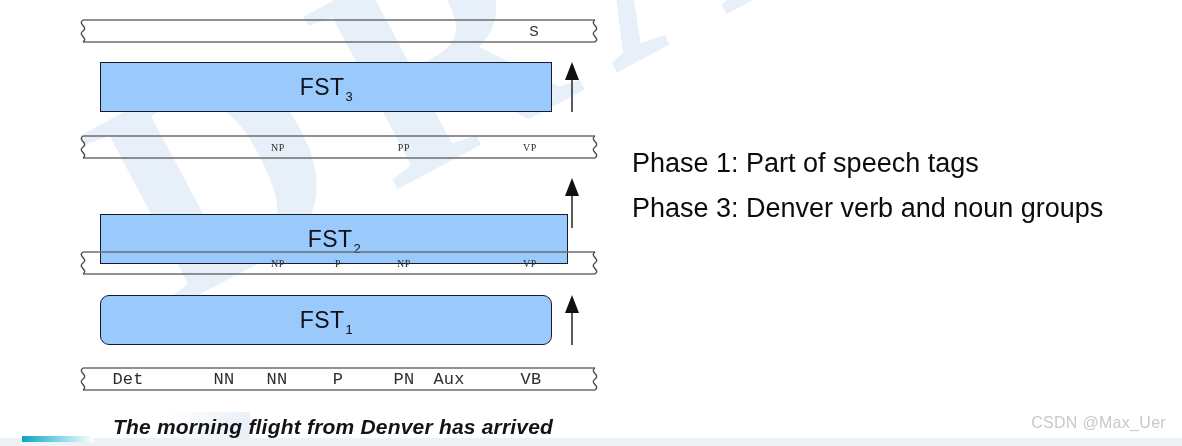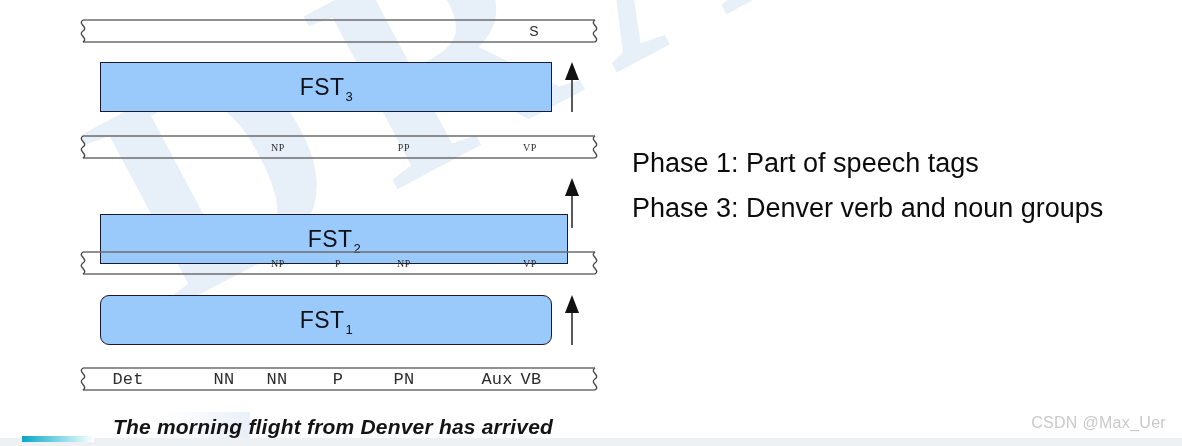--- a/index.html
+++ b/index.html
@@ -271,21 +271,21 @@
         <path d="M8,2 L520,2 M8,24 L520,24" stroke="#6e6e6e" stroke-width="1.4" fill="none"></path>
         <path d="M8,2 C2,6 14,9 8,13 C2,17 14,20 8,24" stroke="#4a4a4a" stroke-width="1.4" fill="none"></path>
         <path d="M520,2 C514,6 526,9 520,13 C514,17 526,20 520,24" stroke="#4a4a4a" stroke-width="1.4" fill="none"></path>
       </svg>
       <div class="tape-labels">
         <span class="tlabel mono" style="left:53px;">Det</span>
         <span class="tlabel mono" style="left:149px;">NN</span>
         <span class="tlabel mono" style="left:202px;">NN</span>
         <span class="tlabel mono" style="left:263px;">P</span>
         <span class="tlabel mono" style="left:329px;">PN</span>
-        <span class="tlabel mono" style="left:374px;margin-left:48px;">Aux</span>
+        <span class="tlabel mono" style="left:374px;">Aux</span>
         <span class="tlabel mono" style="left:456px;">VB</span>
       </div>
     </div>
 
     <div class="sentence" style="left:113px; top:415px;">The morning flight from Denver has arrived</div>
 
   </div>
 
   <div class="phases">
     <div class="phase-line">Phase 1:  Part of speech tags</div>

